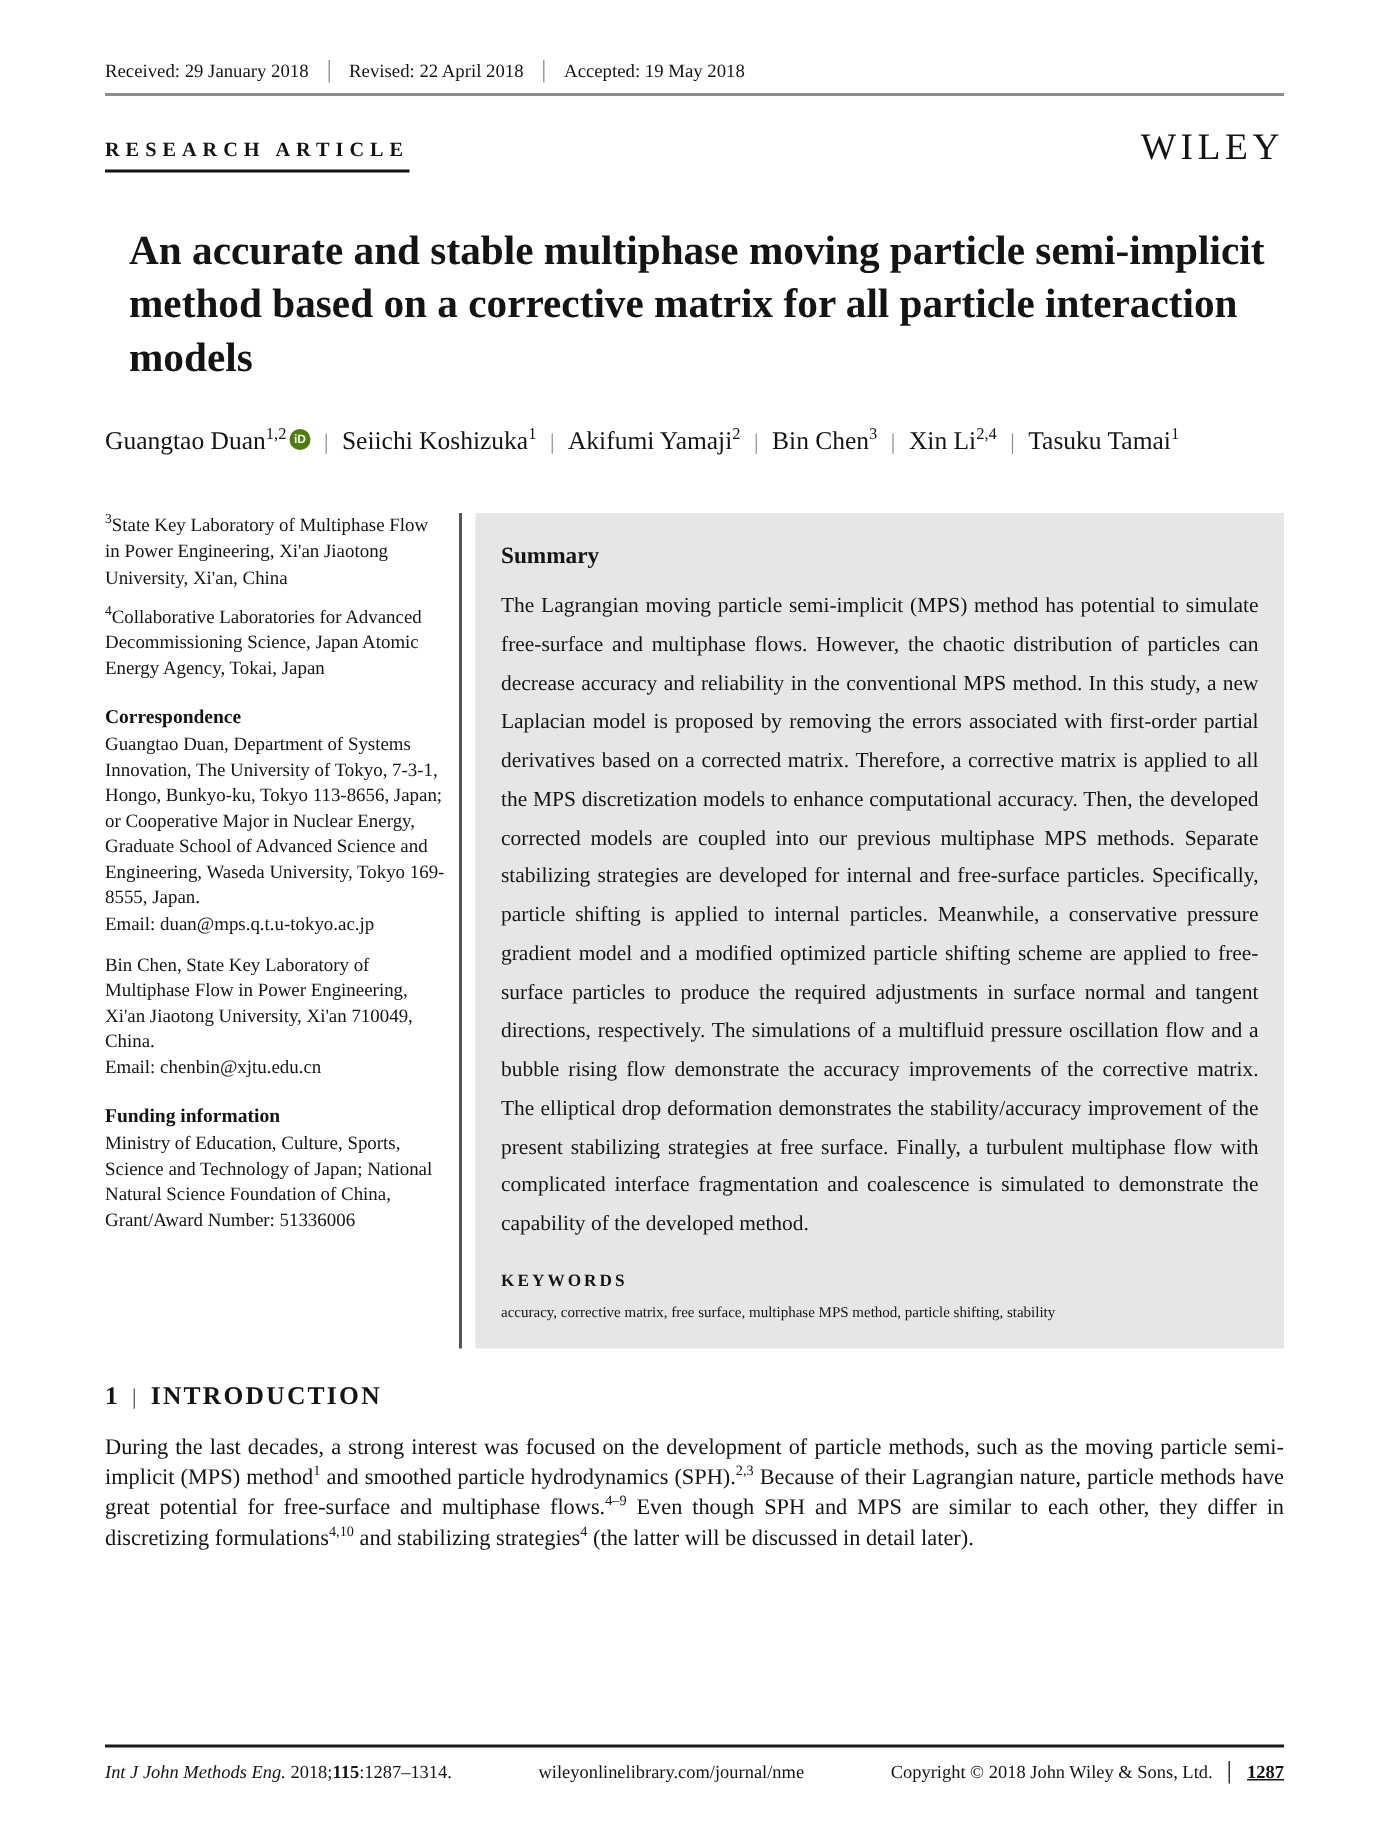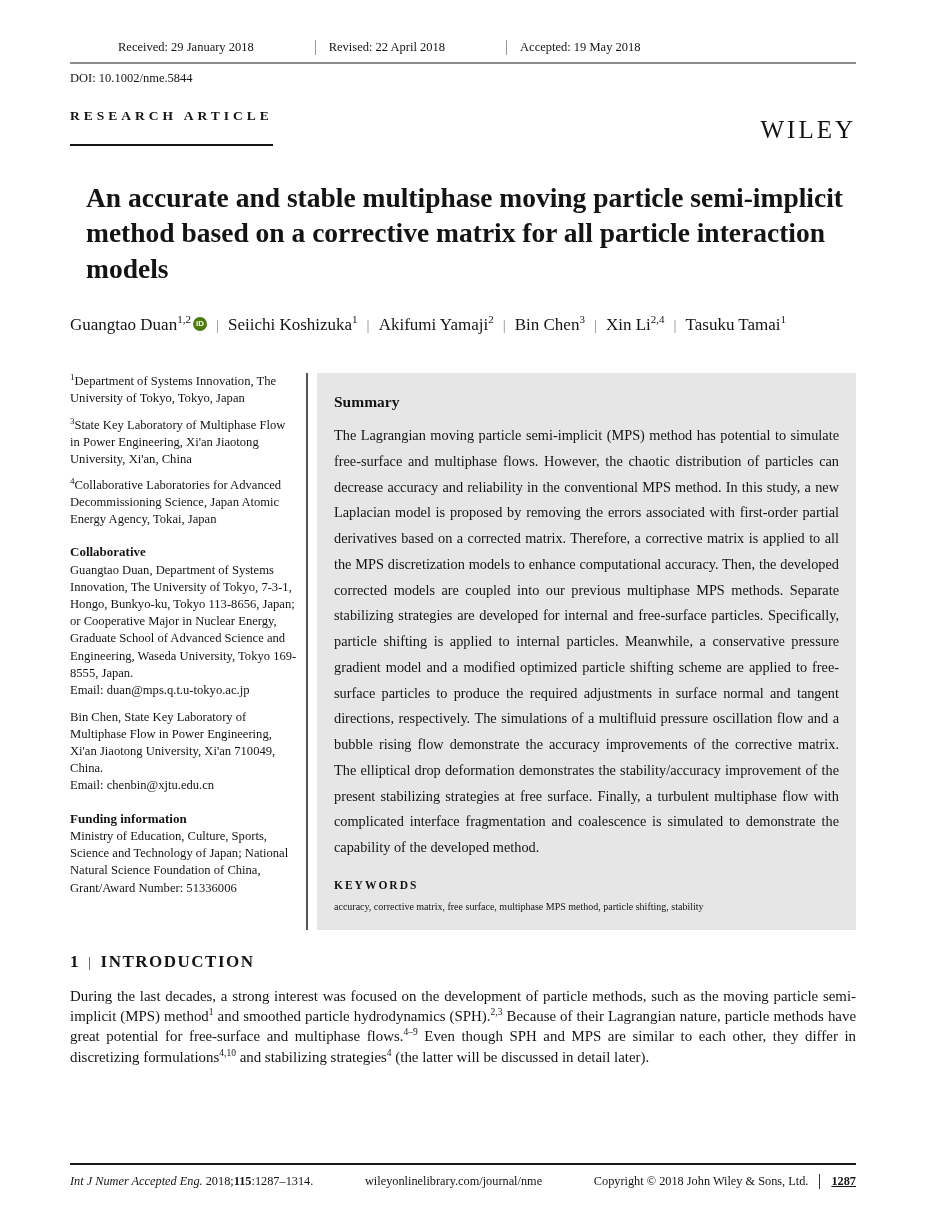--- a/index.html
+++ b/index.html
@@ -4,26 +4,26 @@
 <style>
   html,body{margin:0;padding:0;background:#fff;}
   .page{
     width:925px;height:1217px;position:relative;background:#ffffff;
     box-sizing:border-box;padding:40px 69px 0 70px;overflow:hidden;
     font-family:"Liberation Serif","DejaVu Serif",serif;color:#141414;
   }
   sup{font-size:9.5px;line-height:0;}
   
   .dates-row{display:flex;font-size:12.5px;border-bottom:2px solid #8c8c8c;padding-bottom:7px;}
-  .date-item{padding:0 13px;border-left:1px solid #9a9a9a;margin-left:48px;}
+  .date-item{padding:0 13px;border-left:1px solid #9a9a9a;}
   .date-item:first-child{padding-left:0;border-left:none;}
   .doi-row{font-size:12.5px;margin-top:7px;}
   
   .type-row{display:flex;justify-content:space-between;align-items:flex-end;margin-top:22px;}
-  .article-type{font-size:13.5px;font-weight:bold;letter-spacing:4px;border-bottom:2px solid #141414;padding-bottom:20px;}
+  .article-type{font-size:13.5px;font-weight:bold;letter-spacing:4px;border-bottom:2px solid #141414;padding-bottom:5px;}
   .wiley-logo{font-size:25px;letter-spacing:3px;line-height:1;padding-bottom:4px;}
   
   .title{font-size:27.5px;font-weight:bold;line-height:1.29;margin:34px 0 0 16px;}
   .authors{margin-top:22px;font-size:17px;line-height:2.05;}
   .authors sup{font-size:11px;}
   .sep{color:#8a8a8a;margin:0 9px;font-size:15px;}
   .orcid{display:inline-block;width:14px;height:14px;border-radius:50%;background:#4d7c0f;color:#fff;
          font-size:8px;font-weight:bold;text-align:center;line-height:14px;vertical-align:4px;margin-left:2px;
          font-family:"Liberation Sans","DejaVu Sans",sans-serif;cursor:pointer;}
   
@@ -56,39 +56,37 @@
 <body>
 
 <div class="page">
 
   <div class="dates-row">
     <span class="date-item">Received: 29 January 2018</span>
     <span class="date-item">Revised: 22 April 2018</span>
     <span class="date-item">Accepted: 19 May 2018</span>
   </div>
 
-  <div class="doi-row">DOI: 10.1002/nme.5844</div>
 
   <div class="type-row">
     <span class="article-type">RESEARCH ARTICLE</span>
     <span class="wiley-logo">WILEY</span>
   </div>
 
   <h1 class="title">An accurate and stable multiphase moving particle semi-implicit method based on a corrective matrix for all particle interaction models</h1>
 
   <div class="authors"><span class="author">Guangtao Duan<sup>1,2</sup><span class="orcid">iD</span></span><span class="sep">|</span><span class="author">Seiichi Koshizuka<sup>1</sup></span><span class="sep">|</span><span class="author">Akifumi Yamaji<sup>2</sup></span><span class="sep">|</span><span class="author">Bin Chen<sup>3</sup></span><span class="sep">|</span><span class="author">Xin Li<sup>2,4</sup></span><span class="sep">|</span><span class="author">Tasuku Tamai<sup>1</sup></span></div>
 
   <div class="columns">
     <div class="left-col">
       <div>
-          <p class="affil"><sup>1</sup>Department of Systems Innovation, The University of Tokyo, Tokyo, Japan</p>
           <p class="affil"><sup>3</sup>State Key Laboratory of Multiphase Flow in Power Engineering, Xi'an Jiaotong University, Xi'an, China</p>
           <p class="affil"><sup>4</sup>Collaborative Laboratories for Advanced Decommissioning Science, Japan Atomic Energy Agency, Tokai, Japan</p>
         </div>
-      <p class="left-heading">Collaborative</p>
+      <p class="left-heading">Correspondence</p>
       <div>
           <p class="corr-para">Guangtao Duan, Department of Systems Innovation, The University of Tokyo, 7-3-1, Hongo, Bunkyo-ku, Tokyo 113-8656, Japan; or Cooperative Major in Nuclear Energy, Graduate School of Advanced Science and Engineering, Waseda University, Tokyo 169-8555, Japan.<br>Email: duan@mps.q.t.u-tokyo.ac.jp</p>
           <p class="corr-para">Bin Chen, State Key Laboratory of Multiphase Flow in Power Engineering, Xi'an Jiaotong University, Xi'an 710049, China.<br>Email: chenbin@xjtu.edu.cn</p>
         </div>
       <p class="left-heading">Funding information</p>
       <p class="funding-text">Ministry of Education, Culture, Sports, Science and Technology of Japan; National Natural Science Foundation of China, Grant/Award Number: 51336006</p>
     </div>
     <div class="divider"></div>
     <div class="summary-box">
       <p class="summary-heading">Summary</p>
@@ -99,21 +97,21 @@
   </div>
 
   <div class="section-heading">
     <span>1</span><span class="section-bar">|</span><span>INTRODUCTION</span>
   </div>
 
   <p class="intro">During the last decades, a strong interest was focused on the development of particle methods, such as the moving particle semi-implicit (MPS) method<sup>1</sup> and smoothed particle hydrodynamics (SPH).<sup>2,3</sup> Because of their Lagrangian nature, particle methods have great potential for free-surface and multiphase flows.<sup>4–9</sup> Even though SPH and MPS are similar to each other, they differ in discretizing formulations<sup>4,10</sup> and stabilizing strategies<sup>4</sup> (the latter will be discussed in detail later).</p>
 
   <div class="footer">
     <span class="footer-left">
-      <span class="journal">Int J Numer Accepted Eng.</span><span> 2018;</span><span class="volume">115</span><span>:1287–1314.</span>
+      <span class="journal">Int J John Methods Eng.</span><span> 2018;</span><span class="volume">115</span><span>:1287–1314.</span>
     </span>
     <span>wileyonlinelibrary.com/journal/nme</span>
     <span class="footer-right">
       <span>Copyright © 2018 John Wiley &amp; Sons, Ltd.</span>
       <span class="page-num">1287</span>
     </span>
   </div>
 
 </div>
 

